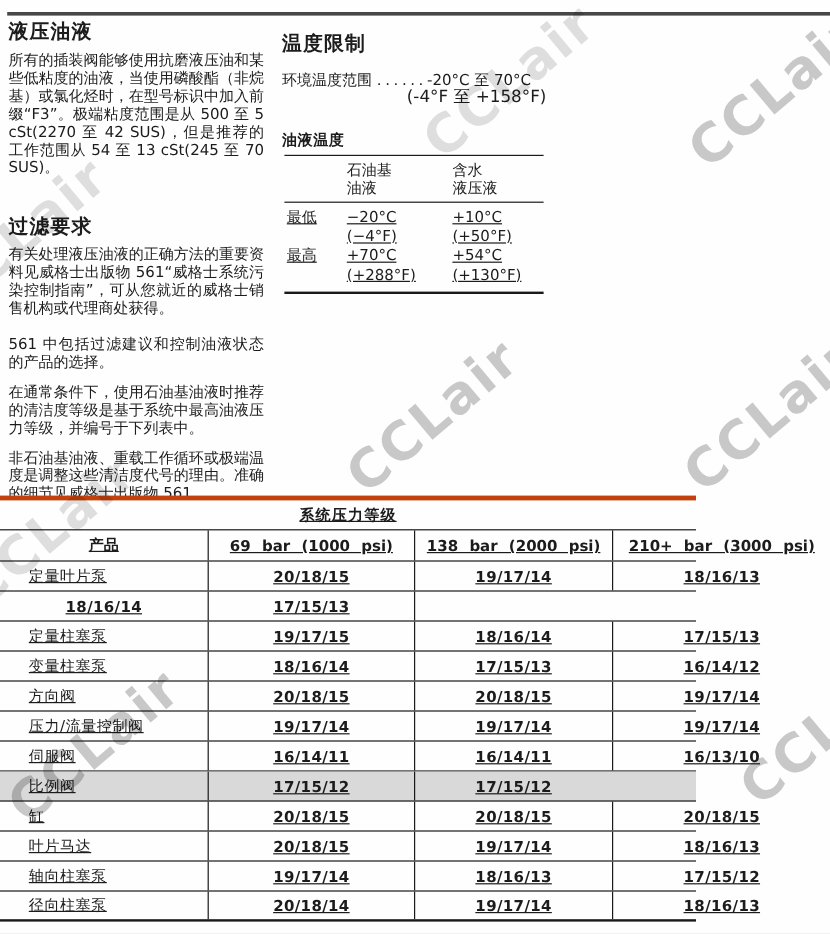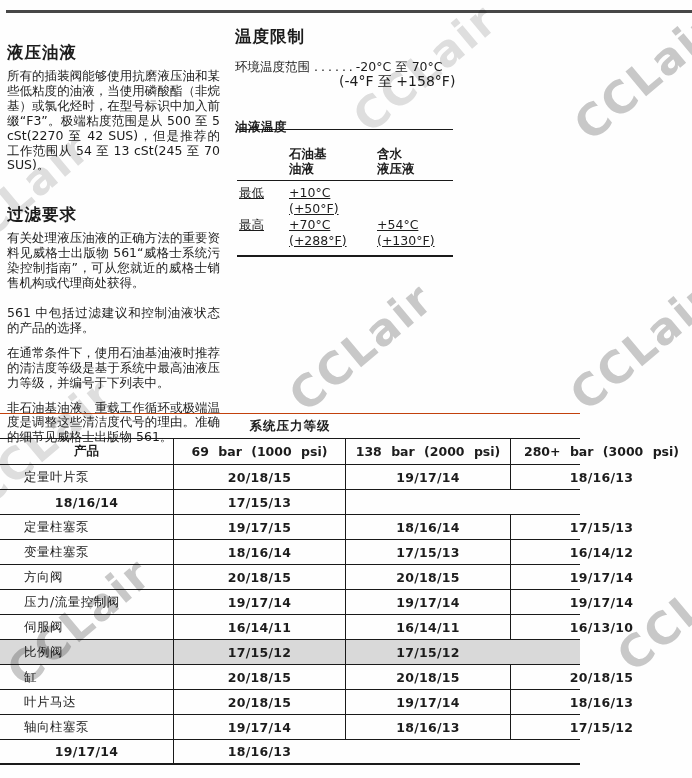--- a/index.html
+++ b/index.html
@@ -10,46 +10,46 @@
   
   .wm{
     position:absolute;font-weight:bold;font-size:44px;letter-spacing:2px;
     color:#c9c9c9;white-space:nowrap;z-index:6;pointer-events:none;
     transform:translate(-50%,-50%) rotate(-40deg);mix-blend-mode:multiply;
   }
   .wm.light{color:#dfdfdf;}
   
   .top-rule{position:absolute;left:6px;top:10px;width:686px;height:3px;background:#474747;}
   
-  .col-left{position:absolute;left:7px;top:43px;width:213px;z-index:2;}
+  .col-left{position:absolute;left:7px;top:17px;width:213px;z-index:2;}
   .col-right{position:absolute;left:235px;top:27px;width:226px;z-index:2;}
   .h1{font-size:16.5px;font-weight:bold;letter-spacing:1px;line-height:19px;margin:0 0 7px 0;}
   .h1.second{margin-top:32px;}
   .para{font-size:12.5px;line-height:14.9px;text-align:justify;margin:0 0 15px 0;}
   .para.tight{margin-bottom:10px;}
   .para.last{margin-bottom:0;}
   
   .ambient{font-size:12.5px;line-height:15px;margin-top:13px;white-space:nowrap;}
   .ambient .dots{letter-spacing:3px;}
   .ambient2{font-size:14px;line-height:15px;padding-left:104px;white-space:nowrap;}
-  .sub-h{font-size:12.5px;font-weight:bold;margin-top:30px;letter-spacing:0.5px;}
+  .sub-h{font-size:12.5px;font-weight:bold;margin-top:20px;letter-spacing:0.5px;}
   
   .temp-table{
     position:absolute;left:237px;top:129px;width:216px;z-index:2;
     border-top:1.5px solid #1a1a1a;border-bottom:2px solid #1a1a1a;font-size:12.5px;
   }
   .tt-header{
     display:grid;grid-template-columns:52px 88px 76px;
-    border-bottom:1.5px solid #1a1a1a;padding:4px 0 4px 0;font-weight:bold;line-height:15px;margin-top:12px;
+    border-bottom:1.5px solid #1a1a1a;padding:4px 0 4px 0;font-weight:normal;line-height:15px;
   }
   .tt-body{padding:4px 0 6px 0;}
   .tt-row{display:grid;grid-template-columns:52px 88px 76px;line-height:15.5px;margin-bottom:1px;text-decoration:underline;}
   .tt-label{padding-left:2px;}
   
-  .p-table{position:absolute;left:0;top:413px;width:580px;z-index:2;border-top:1px solid #c2410c;box-sizing:border-box;}
+  .p-table{position:absolute;left:0;top:413px;width:580px;z-index:2;border-top:4px solid #c2410c;box-sizing:border-box;text-decoration:underline;}
   .pt-title{height:24px;line-height:24px;text-align:center;font-weight:bold;font-size:12.5px;
     letter-spacing:1px;border-bottom:1px solid #1a1a1a;}
   .pt-grid-h{display:grid;grid-template-columns:173px 172px 165px 182px;height:26px;
     border-bottom:1px solid #1a1a1a;font-size:12.5px;font-weight:600;box-sizing:border-box;}
   .pt-grid-h .cell{display:flex;align-items:center;justify-content:center;word-spacing:5px;box-sizing:border-box;}
   .pt-grid-h .cell + .cell{border-left:1px solid #1a1a1a;}
   .pt-row{display:grid;grid-template-columns:173px 172px 165px 182px;height:25px;
     border-bottom:1px solid #1a1a1a;font-size:12.5px;box-sizing:border-box;}
   .pt-row:last-child{border-bottom:2.5px solid #1a1a1a;}
   .pt-row .cell{display:flex;align-items:center;justify-content:center;font-weight:600;
@@ -102,20 +102,24 @@
       </div>
       <div>
         <div>含水</div>
         <div>液压液</div>
       </div>
     </div>
     <div class="tt-body">
       <div class="tt-row">
         <div class="tt-label">最低</div>
         <div>
+          <div>−20°C</div>
+          <div>(−4°F)</div>
+        </div>
+        <div>
           <div>+10°C</div>
           <div>(+50°F)</div>
         </div>
       </div>
       <div class="tt-row">
         <div class="tt-label">最高</div>
         <div>
           <div>+70°C</div>
           <div>(+288°F)</div>
         </div>
@@ -126,21 +130,21 @@
       </div>
     </div>
   </div>
 
   <div class="p-table">
     <div class="pt-title">系统压力等级</div>
     <div class="pt-grid-h">
       <div class="cell">产品</div>
       <div class="cell">69 bar (1000 psi)</div>
       <div class="cell">138 bar (2000 psi)</div>
-      <div class="cell">280+ bar (3000 psi)</div>
+      <div class="cell">210+ bar (3000 psi)</div>
     </div>
     <div id="pt-body">
         <div class="pt-row">
           <div class="cell product">定量叶片泵</div>
           <div class="cell">20/18/15</div>
           <div class="cell">19/17/14</div>
           <div class="cell">18/16/13</div>
         </div>
         <div class="pt-row">
           <div class="cell">18/16/14</div>
@@ -194,19 +198,21 @@
           <div class="cell">19/17/14</div>
           <div class="cell">18/16/13</div>
         </div>
         <div class="pt-row">
           <div class="cell product">轴向柱塞泵</div>
           <div class="cell">19/17/14</div>
           <div class="cell">18/16/13</div>
           <div class="cell">17/15/12</div>
         </div>
         <div class="pt-row">
+          <div class="cell product">径向柱塞泵</div>
+          <div class="cell">20/18/14</div>
           <div class="cell">19/17/14</div>
           <div class="cell">18/16/13</div>
         </div>
       </div>
   </div>
 
 </div>
 
 </body></html>

